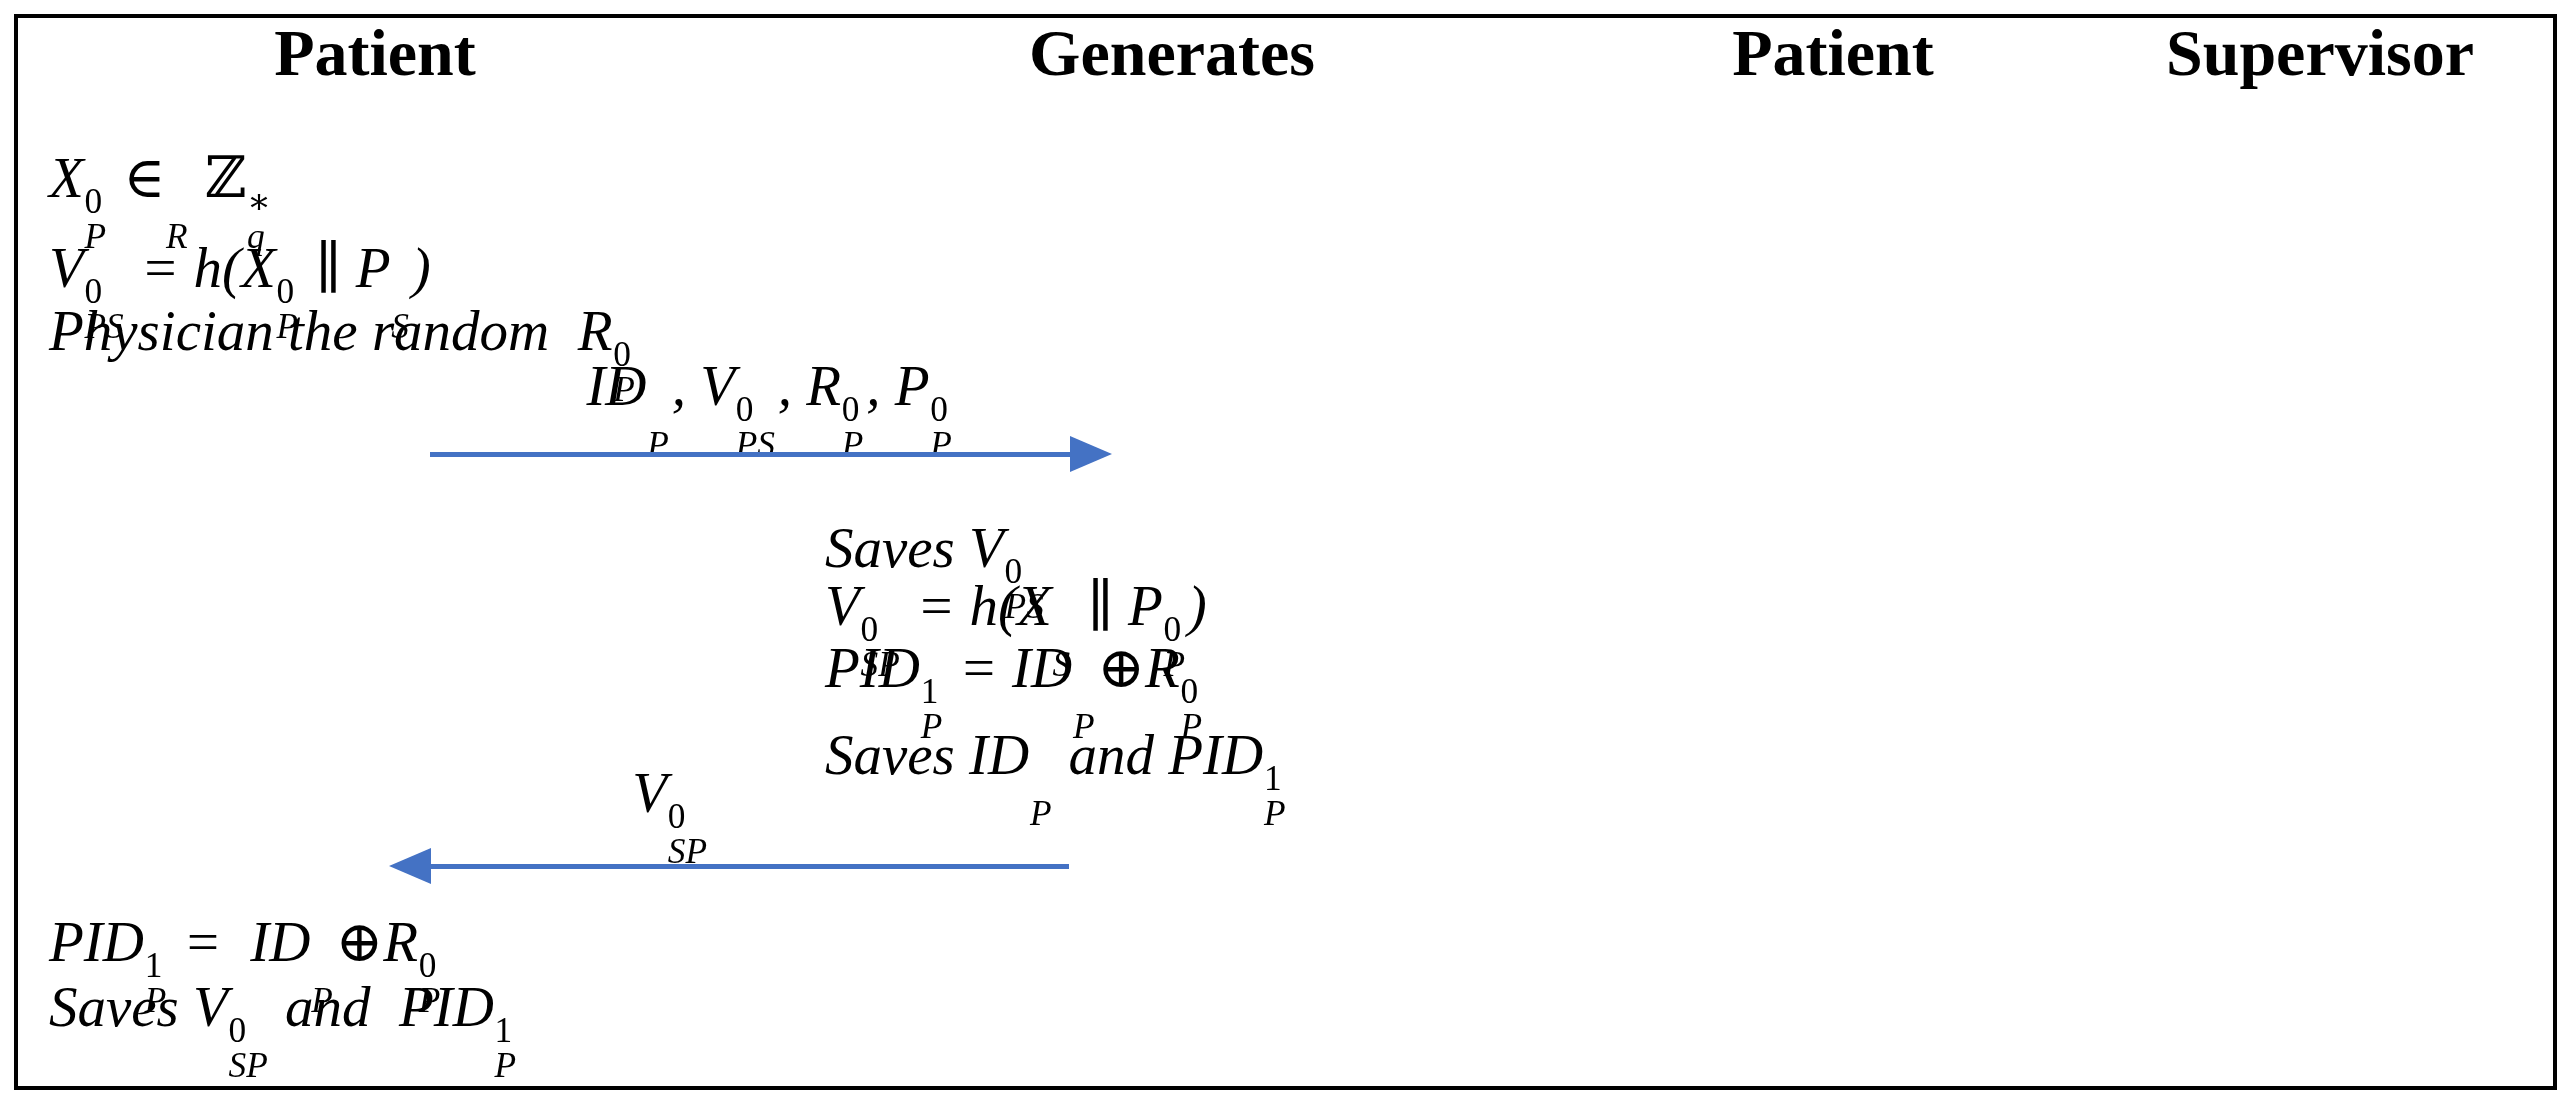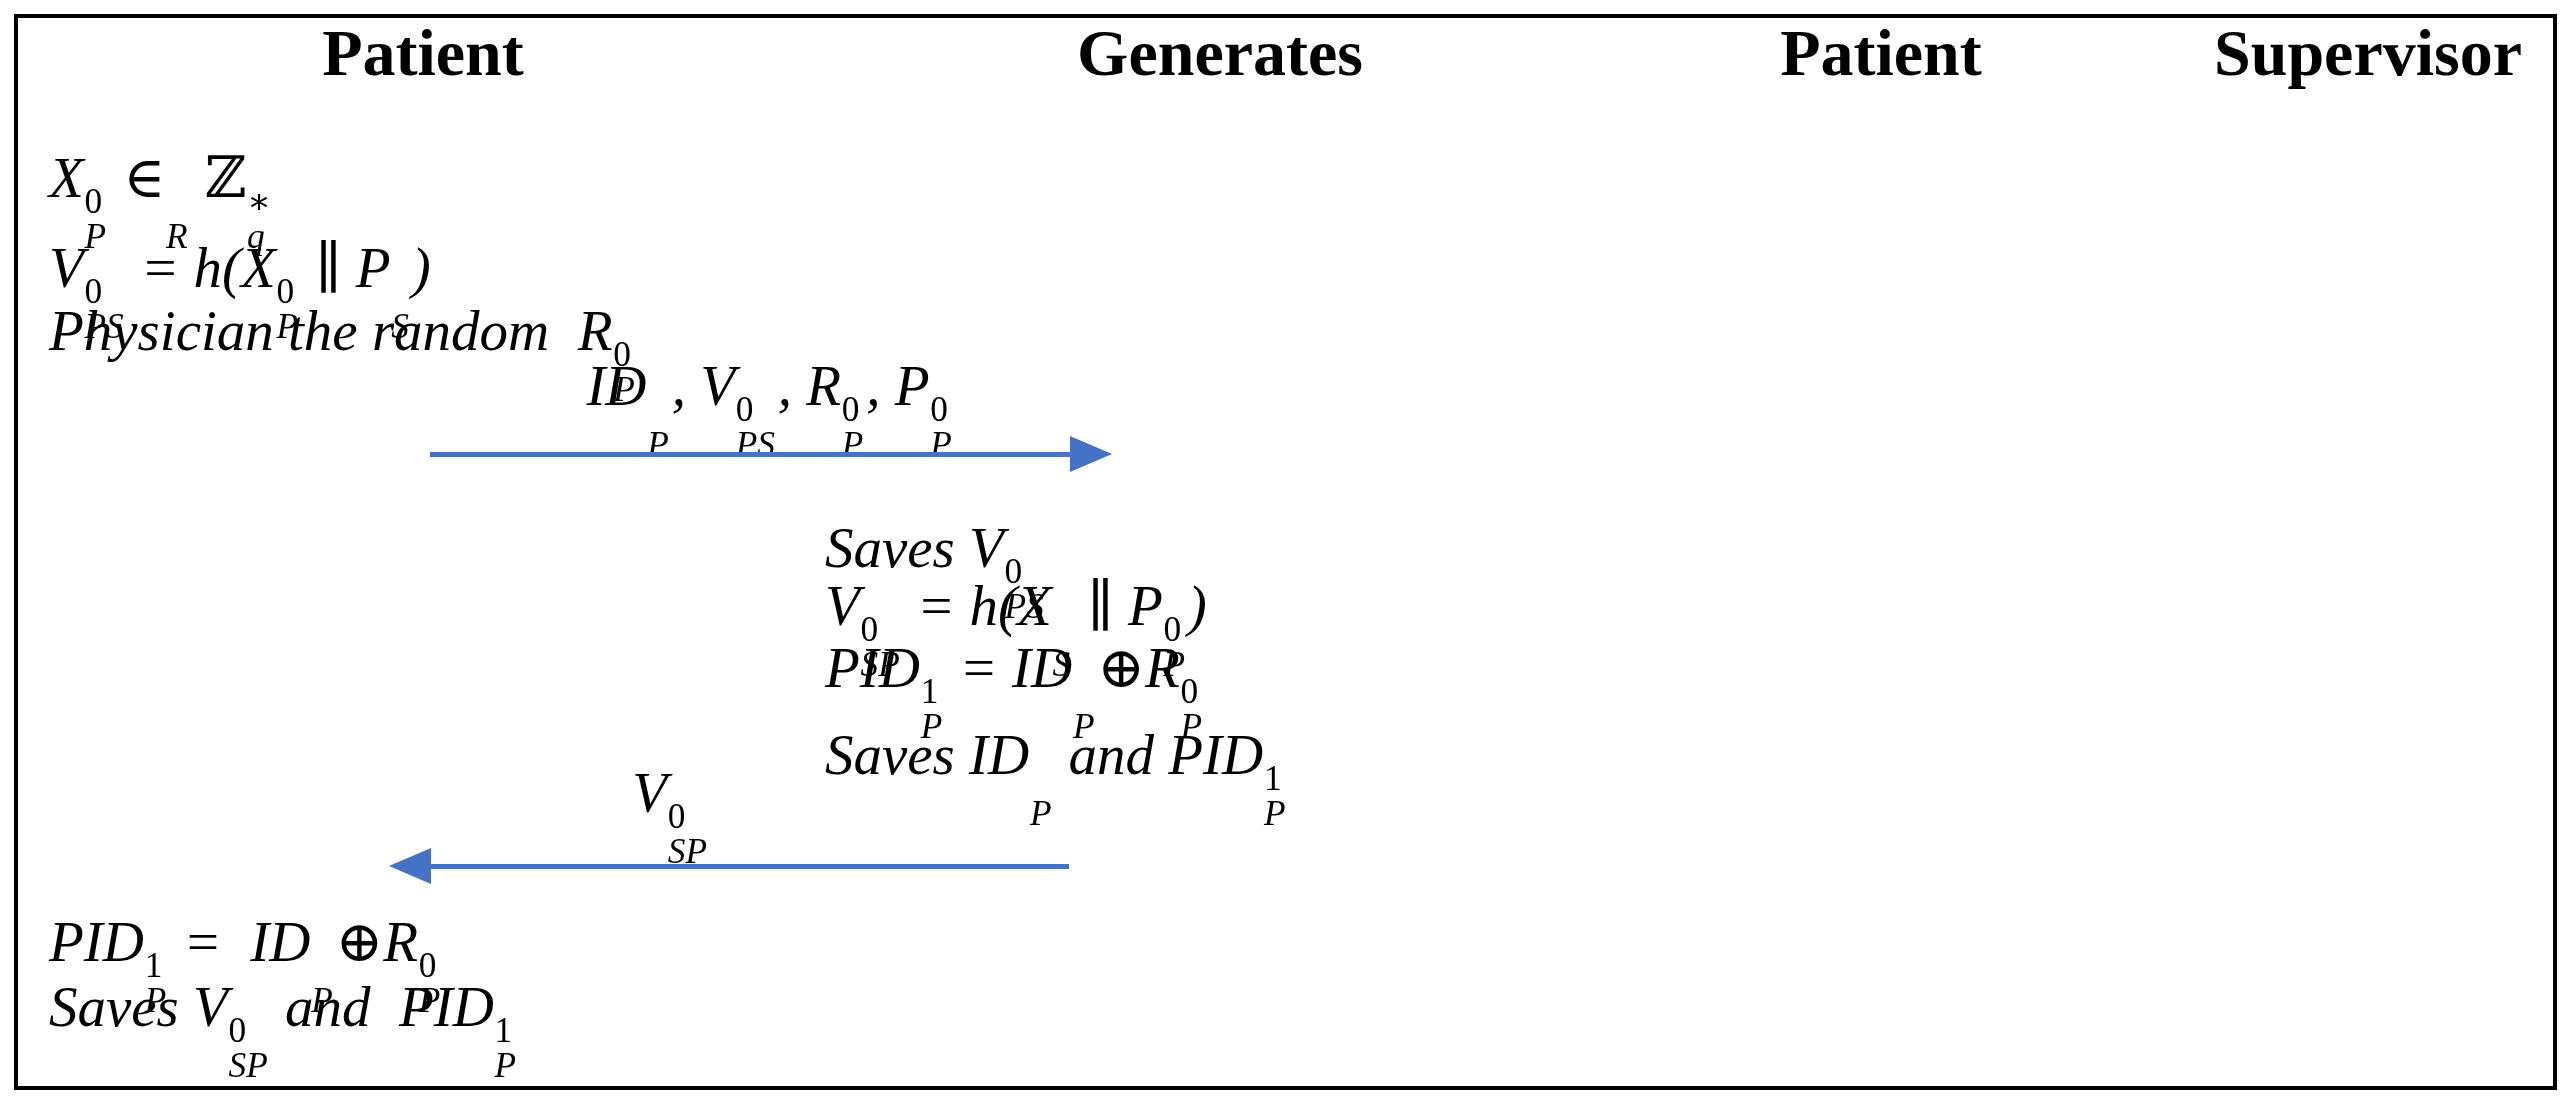--- a/index.html
+++ b/index.html
@@ -6,21 +6,21 @@
   body{
     width:2576px;height:1109px;position:relative;background:#ffffff;
     font-family:"Liberation Serif","DejaVu Serif",serif;color:#000;overflow:hidden;
   }
   .frame{
     position:absolute;left:14px;top:14px;width:2543px;height:1076px;
     border:4.7px solid #000;box-sizing:border-box;background:transparent;
   }
   .hdr{
     position:absolute;top:17px;transform:translateX(-50%);
-    font-weight:bold;font-size:66px;line-height:1.1;white-space:nowrap;color:#000;margin-left:48px;
+    font-weight:bold;font-size:66px;line-height:1.1;white-space:nowrap;color:#000;
   }
   .math{
     position:absolute;font-style:italic;font-size:57px;line-height:1.15;
     white-space:nowrap;color:#000;
     font-family:"Liberation Serif","DejaVu Serif","DejaVu Sans",serif;
   }
   .math.centered{text-align:center;}
   .mx{white-space:pre;}
   .mt{white-space:nowrap;}
   .ss{

